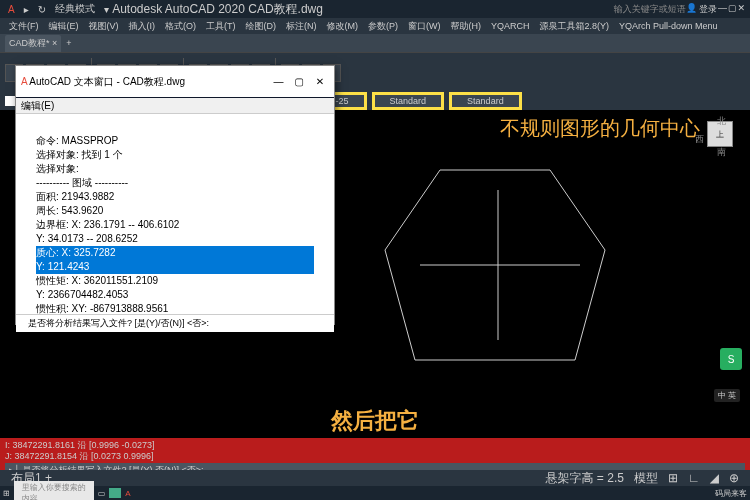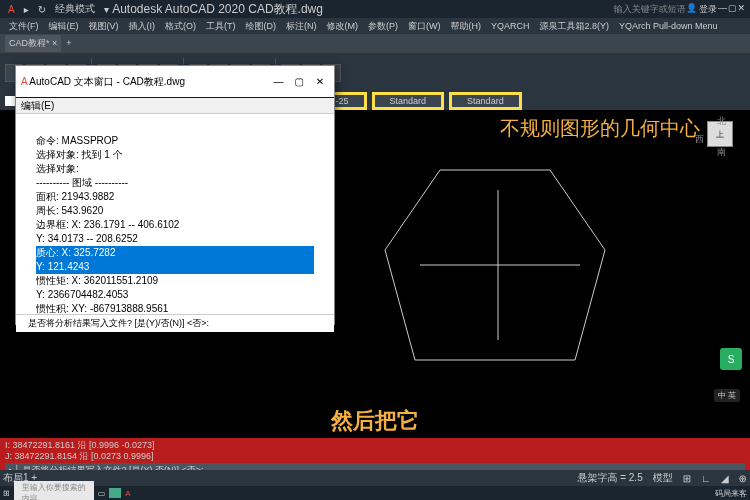--- a/index.html
+++ b/index.html
@@ -30,21 +30,21 @@
 .textwin{position:absolute;top:65px;left:15px;width:320px;height:260px;background:#f0f0f0;border:1px solid #888;box-shadow:2px 2px 8px rgba(0,0,0,.5);font-size:10px}
 .textwin .twbar{height:32px;background:#fff;display:flex;align-items:center;justify-content:space-between;padding:0 5px;border-bottom:1px solid #0f172a}
 .textwin .twbar .btns span{display:inline-block;width:18px;text-align:center;cursor:pointer}
 .textwin .twmenu{height:16px;background:#f0f0f0;padding:0 5px;border-bottom:1px solid #ccc;line-height:16px}
 .textwin .content{padding:20px;font-family:SimSun,monospace;font-size:10px;line-height:14px;color:#000;background:#fff;height:200px;overflow:hidden}
 .textwin .content .hl{background:#0078d7;color:#fff}
 .textwin .input{height:18px;border-top:1px solid #ccc;background:#fff;display:flex;align-items:center;padding:0 12px;font-size:9px}
 .subtitle{position:absolute;bottom:64px;left:50%;transform:translateX(-50%);color:#f5b041;font-size:22px;font-weight:bold;text-shadow:1px 1px 2px #000}
 .cmdarea{position:absolute;bottom:30px;left:0;right:0;height:32px;background:#b91c1c;color:#ccc;font-size:9px;font-family:monospace;padding:2px 5px;line-height:11px}
 .cmdinput{height:14px;background:#4a5560;display:flex;align-items:center;padding:0 4px;margin-top:1px}
-.statusbar{position:absolute;bottom:14px;left:0;right:0;height:16px;background:#2a3540;display:flex;align-items:center;padding:0 0;color:#ccc;font-size:10px;gap:4px}
+.statusbar{position:absolute;bottom:14px;left:0;right:0;height:16px;background:#2a3540;display:flex;align-items:center;padding:0 8px;color:#ccc;font-size:12px;gap:4px}
 .statusbar .sb{padding:0 3px}
 .taskbar{position:absolute;bottom:0;left:0;right:0;height:14px;background:#1a2530;display:flex;align-items:center;padding:0 3px;color:#ccc;font-size:8px;gap:4px}
 .taskbar .search{background:#e8e8e8;color:#888;padding:1px 8px;flex:0 0 80px;font-size:8px}
 .taskbar .win{width:12px;height:10px;background:#4a8;display:inline-block}
 .sogou{position:absolute;bottom:70px;right:8px;width:22px;height:22px;background:#27ae60;border-radius:3px;color:#fff;display:flex;align-items:center;justify-content:center;font-size:10px}
 .sogou-tip{position:absolute;bottom:38px;right:10px;background:#222;color:#ccc;font-size:8px;padding:1px 4px;border-radius:2px}
 </style>
 </head>
 <body>
 

